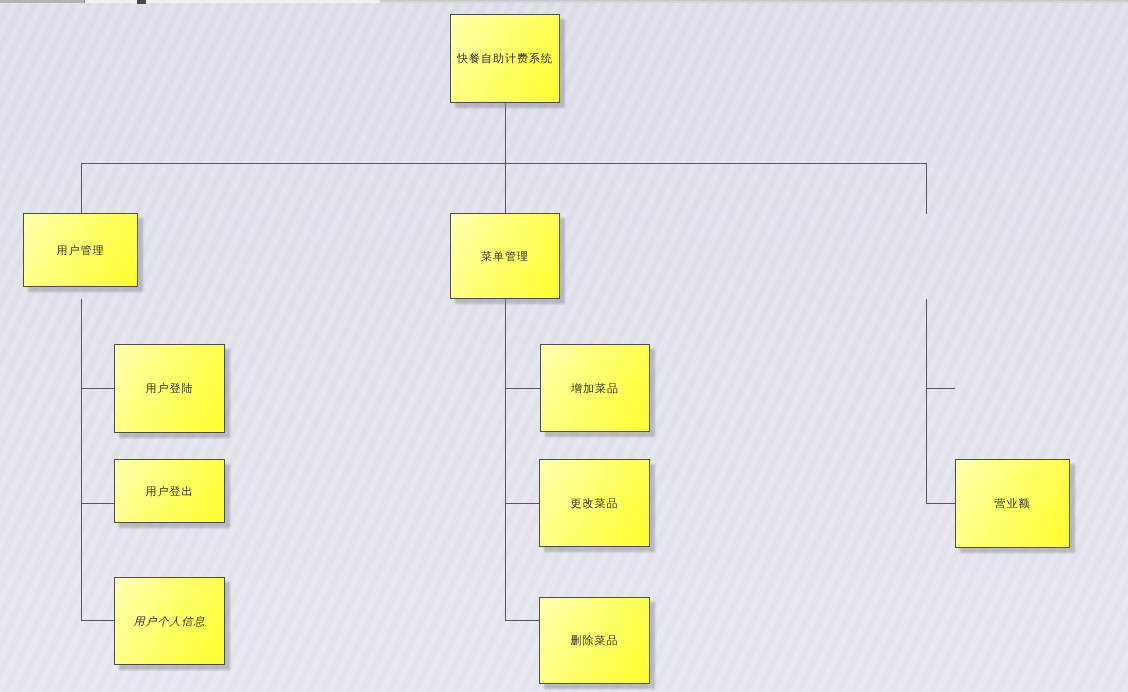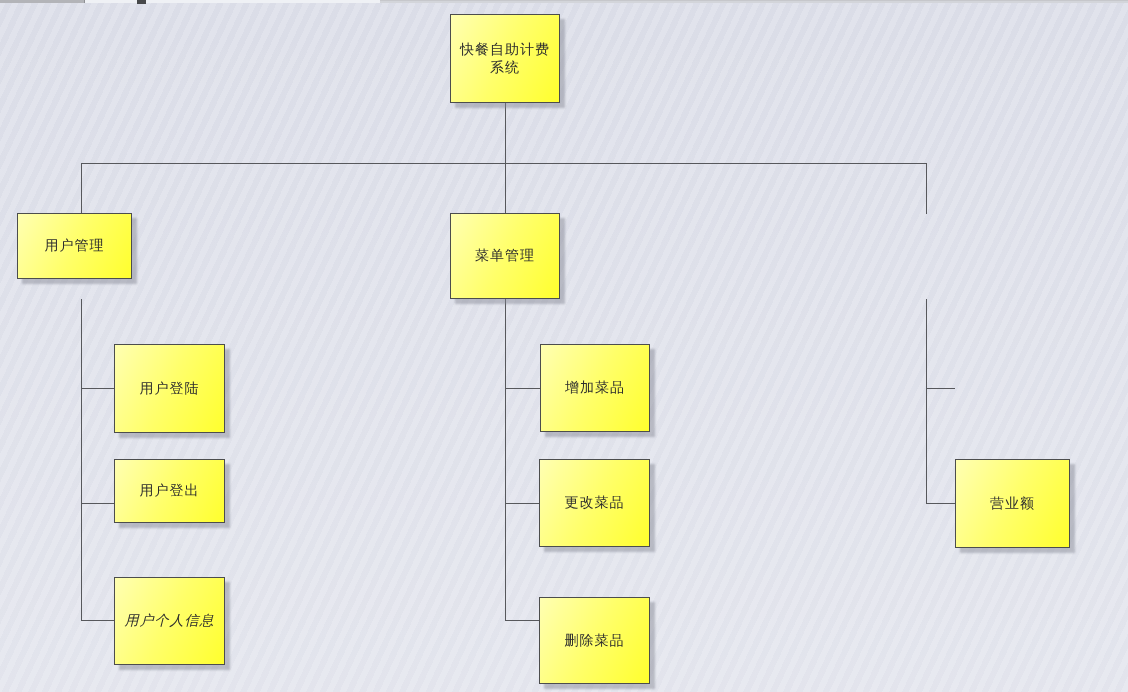--- a/index.html
+++ b/index.html
@@ -42,26 +42,26 @@
   #c-right-stub2{left:926px;top:503px;width:29px;height:1px;}
 
   
   .node{
     position:absolute;
     background:linear-gradient(118deg,#ffffb2 0%,#ffff6a 50%,#ffff2e 100%);
     border:1px solid #4c4d4d;
     box-shadow:5px 5px 2px rgba(128,130,144,0.45);
     display:flex;align-items:center;justify-content:center;
     text-align:center;
-    font-size:14px;color:#2d2d2d;letter-spacing:1px;
+    font-size:11px;color:#2d2d2d;letter-spacing:1px;
     box-sizing:border-box;padding:16px 2px;
     cursor:default;
   }
   #n-root        {left:450px;top:14px; width:110px;height:89px;}
-  #n-user-mgmt   {left:17px; top:213px;width:115px;height:66px;}
+  #n-user-mgmt   {left:23px; top:213px;width:115px;height:74px;}
   #n-menu-mgmt   {left:450px;top:213px;width:110px;height:86px;}
   #n-data-query  {left:869px;top:214px;width:115px;height:85px;}
   #n-user-login  {left:114px;top:344px;width:111px;height:89px;}
   #n-user-logout {left:114px;top:459px;width:111px;height:64px;}
   #n-user-profile{left:114px;top:577px;width:111px;height:88px;font-style:italic;}
   #n-add-dish    {left:540px;top:344px;width:110px;height:88px;}
   #n-edit-dish   {left:539px;top:459px;width:111px;height:88px;}
   #n-delete-dish {left:539px;top:597px;width:111px;height:87px;}
   #n-dish-sales  {left:955px;top:344px;width:115px;height:88px;}
   #n-revenue     {left:955px;top:459px;width:115px;height:89px;}

